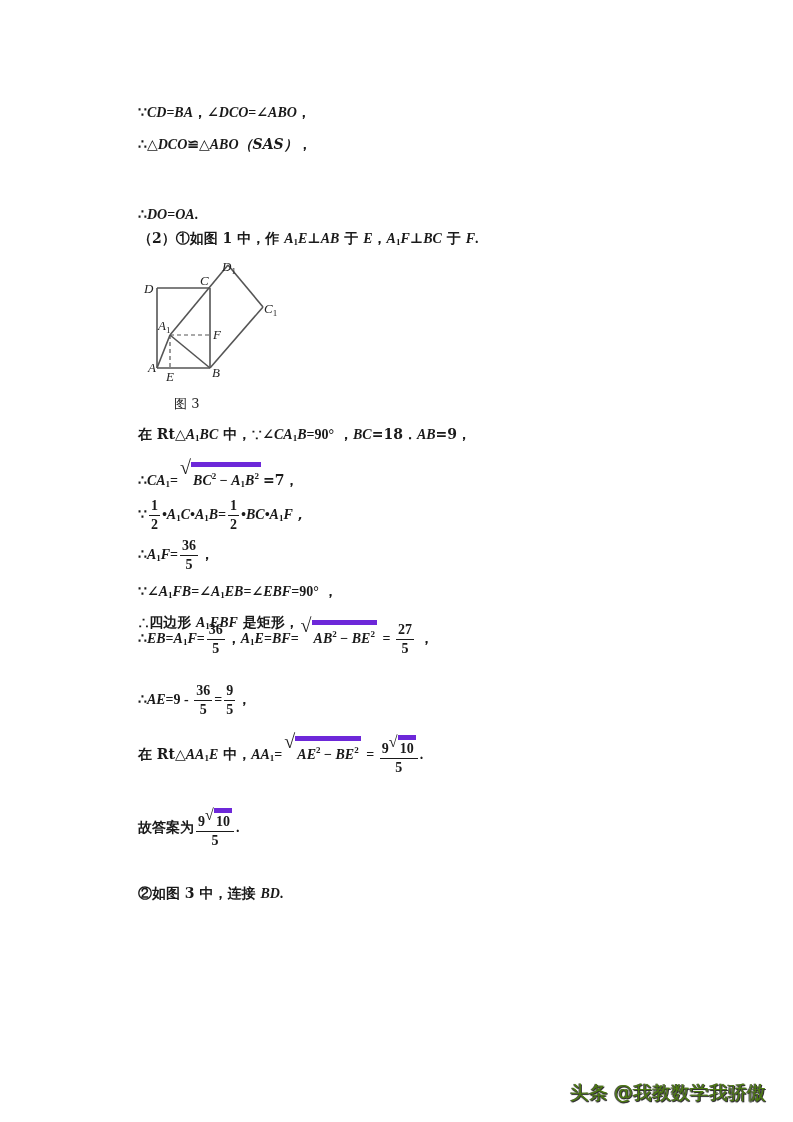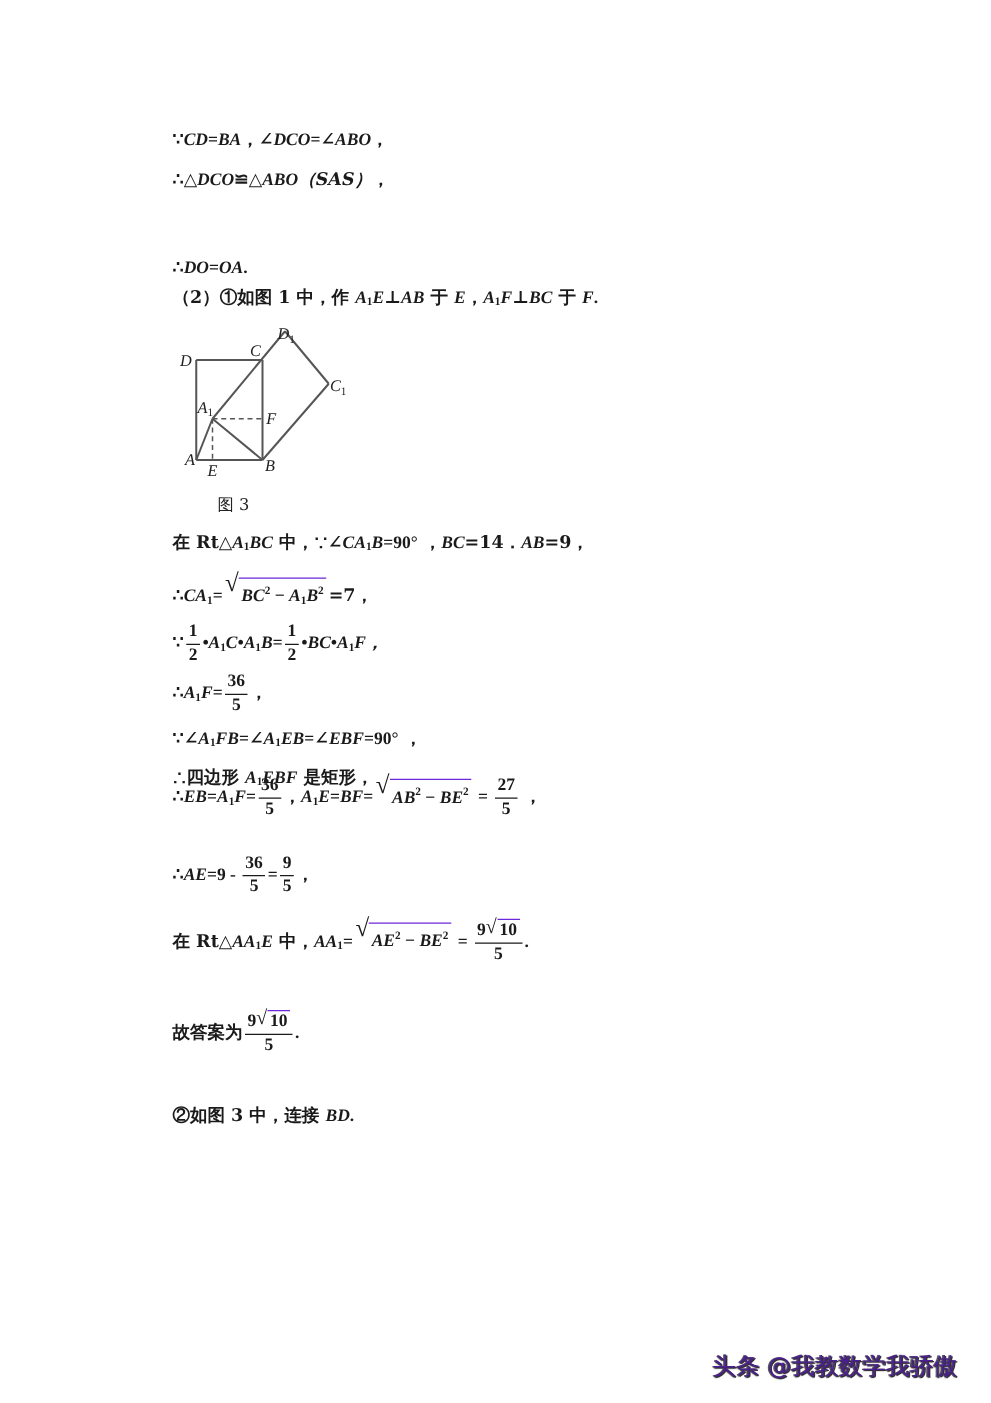--- a/index.html
+++ b/index.html
@@ -9,25 +9,25 @@
   }
   .line { position:absolute; left:138px; white-space:nowrap; line-height:18px;font-weight:bold; }
   i, .it { font-style:italic; }
   sub { font-size:9px; vertical-align:-2px; font-style:normal; }
   sup { font-size:9px; vertical-align:6px; }
   .frac { display:inline-block; vertical-align:middle; text-align:center; margin:0 2px; }
   .frac .num { display:block; border-bottom:1px solid #1a1a1a; padding:0 2px; line-height:18px; }
   .frac .den { display:block; line-height:18px; }
   .sqrt { display:inline-block; position:relative; padding-left:11px; margin:0 2px; }
   .sqrt .rad { position:absolute; left:0; top:-4px; font-size:20px; font-style:normal; }
-  .sqrt .body { border-top:1px solid #6d28d9; padding:0 2px; display:inline-block; line-height:18px; }
+  .sqrt .body { border-top:5px solid #6d28d9; padding:0 2px; display:inline-block; line-height:18px; }
   .figure { position:absolute; left:135px; top:256px; width:150px; height:160px; }
   .watermark {
     position:absolute; left:570px; top:1080px; font-family:"DejaVu Sans",sans-serif; font-size:19px;
-    color:#4c1d95; text-shadow: 1px 1px 0 #333, -1px 0 0 #555, 0 1px 1px #222; letter-spacing:0px;
+    color:#4d7c0f; text-shadow: 1px 1px 0 #333, -1px 0 0 #555, 0 1px 1px #222; letter-spacing:0px;
   }
   .cn { font-family:"DejaVu Serif",serif; }
 </style>
 </head>
 <body>
 
 <div class="line" style="top:103px;">
   <span>∵</span><i>CD</i><span>=</span><i>BA</i><span class="cn">，∠</span><i>DCO</i><span>=∠</span><i>ABO</i><span class="cn">，</span>
 </div>
 <div class="line" style="top:135px;">
@@ -69,21 +69,21 @@
       <text x="213" y="339">F</text>
       <text x="148" y="372">A</text>
       <text x="166" y="381">E</text>
       <text x="212" y="377">B</text>
     </g>
     <text x="174" y="408" font-family="DejaVu Serif, serif" font-size="13" fill="#222">图 3</text>
   </svg>
 </div>
 
 <div class="line" style="top:425px;">
-  <span class="cn">在 Rt△</span><i>A</i><sub>1</sub><i>BC</i><span class="cn"> 中，∵∠</span><i>CA</i><sub>1</sub><i>B</i><span>=90°</span><span class="cn"> ，</span><i>BC</i><span class="cn">=14．</span><i>AB</i><span class="cn">=9，</span>
+  <span class="cn">在 Rt△</span><i>A</i><sub>1</sub><i>BC</i><span class="cn"> 中，∵∠</span><i>CA</i><sub>1</sub><i>B</i><span>=90°</span><span class="cn"> ，</span><i>BC</i><span class="cn">=18．</span><i>AB</i><span class="cn">=9，</span>
 </div>
 
 <div class="line" style="top:462px;">
   <span>∴</span><i>CA</i><sub>1</sub><span>=</span><span class="sqrt"><span class="rad">√</span><span class="body"><i>BC</i><sup>2</sup><span> − </span><i>A</i><sub>1</sub><i>B</i><sup>2</sup></span></span><span class="cn">=7，</span>
 </div>
 
 <div class="line" style="top:497px;">
   <span>∵</span><span class="frac"><span class="num">1</span><span class="den">2</span></span><i>•A</i><sub>1</sub><i>C•A</i><sub>1</sub><i>B=</i><span class="frac"><span class="num">1</span><span class="den">2</span></span><i>•BC•A</i><sub>1</sub><i>F，</i>
 </div>
 

